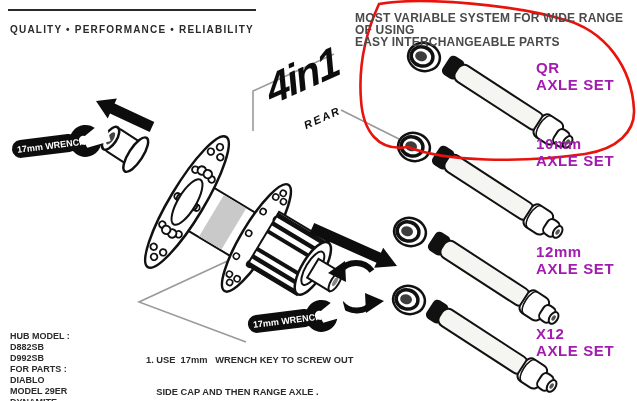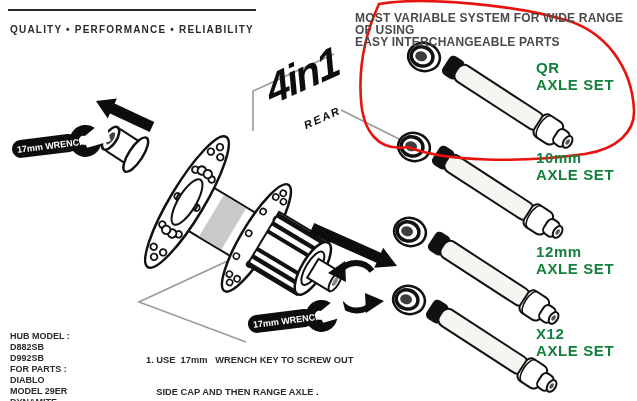--- a/index.html
+++ b/index.html
@@ -10,23 +10,23 @@
   .abs{position:absolute;}
   .tagline{
     left:10px;top:0;font-size:10px;font-weight:bold;letter-spacing:1.2px;color:#2a2a2a;margin-top:24px;
   }
   .tagline-rule{left:8px;top:9px;width:248px;height:2px;background:#2a2a2a;}
   .claim{
     left:355px;top:12px;font-size:12px;font-weight:bold;color:#4a4a4a;
     letter-spacing:.2px;line-height:12px;
   }
   .axle-label{
-    left:536px;font-size:15px;font-weight:bold;letter-spacing:.6px;line-height:16.5px;color:#15803d;
-  }
-  .lbl-qr{top:60px;} .lbl-10{top:150px;} .lbl-12{top:244px;} .lbl-x12{top:326px;}
+    left:536px;font-size:15px;font-weight:bold;letter-spacing:.6px;line-height:16.5px;color:#a21caf;
+  }
+  .lbl-qr{top:60px;} .lbl-10{top:136px;} .lbl-12{top:244px;} .lbl-x12{top:326px;}
   .hub-info{
     left:10px;top:331px;font-size:9px;font-weight:bold;line-height:11px;color:#2b2b2b;
   }
   .instructions{
     left:146px;top:333px;font-size:9.3px;font-weight:bold;line-height:10.8px;color:#2b2b2b;
     white-space:pre;
   }
   .logo-main{
     left:262px;top:72px;font-size:42px;font-weight:bold;font-style:italic;color:#0d0d0d;
     transform:rotate(-24deg) skewX(-8deg);transform-origin:left top;line-height:40px;

